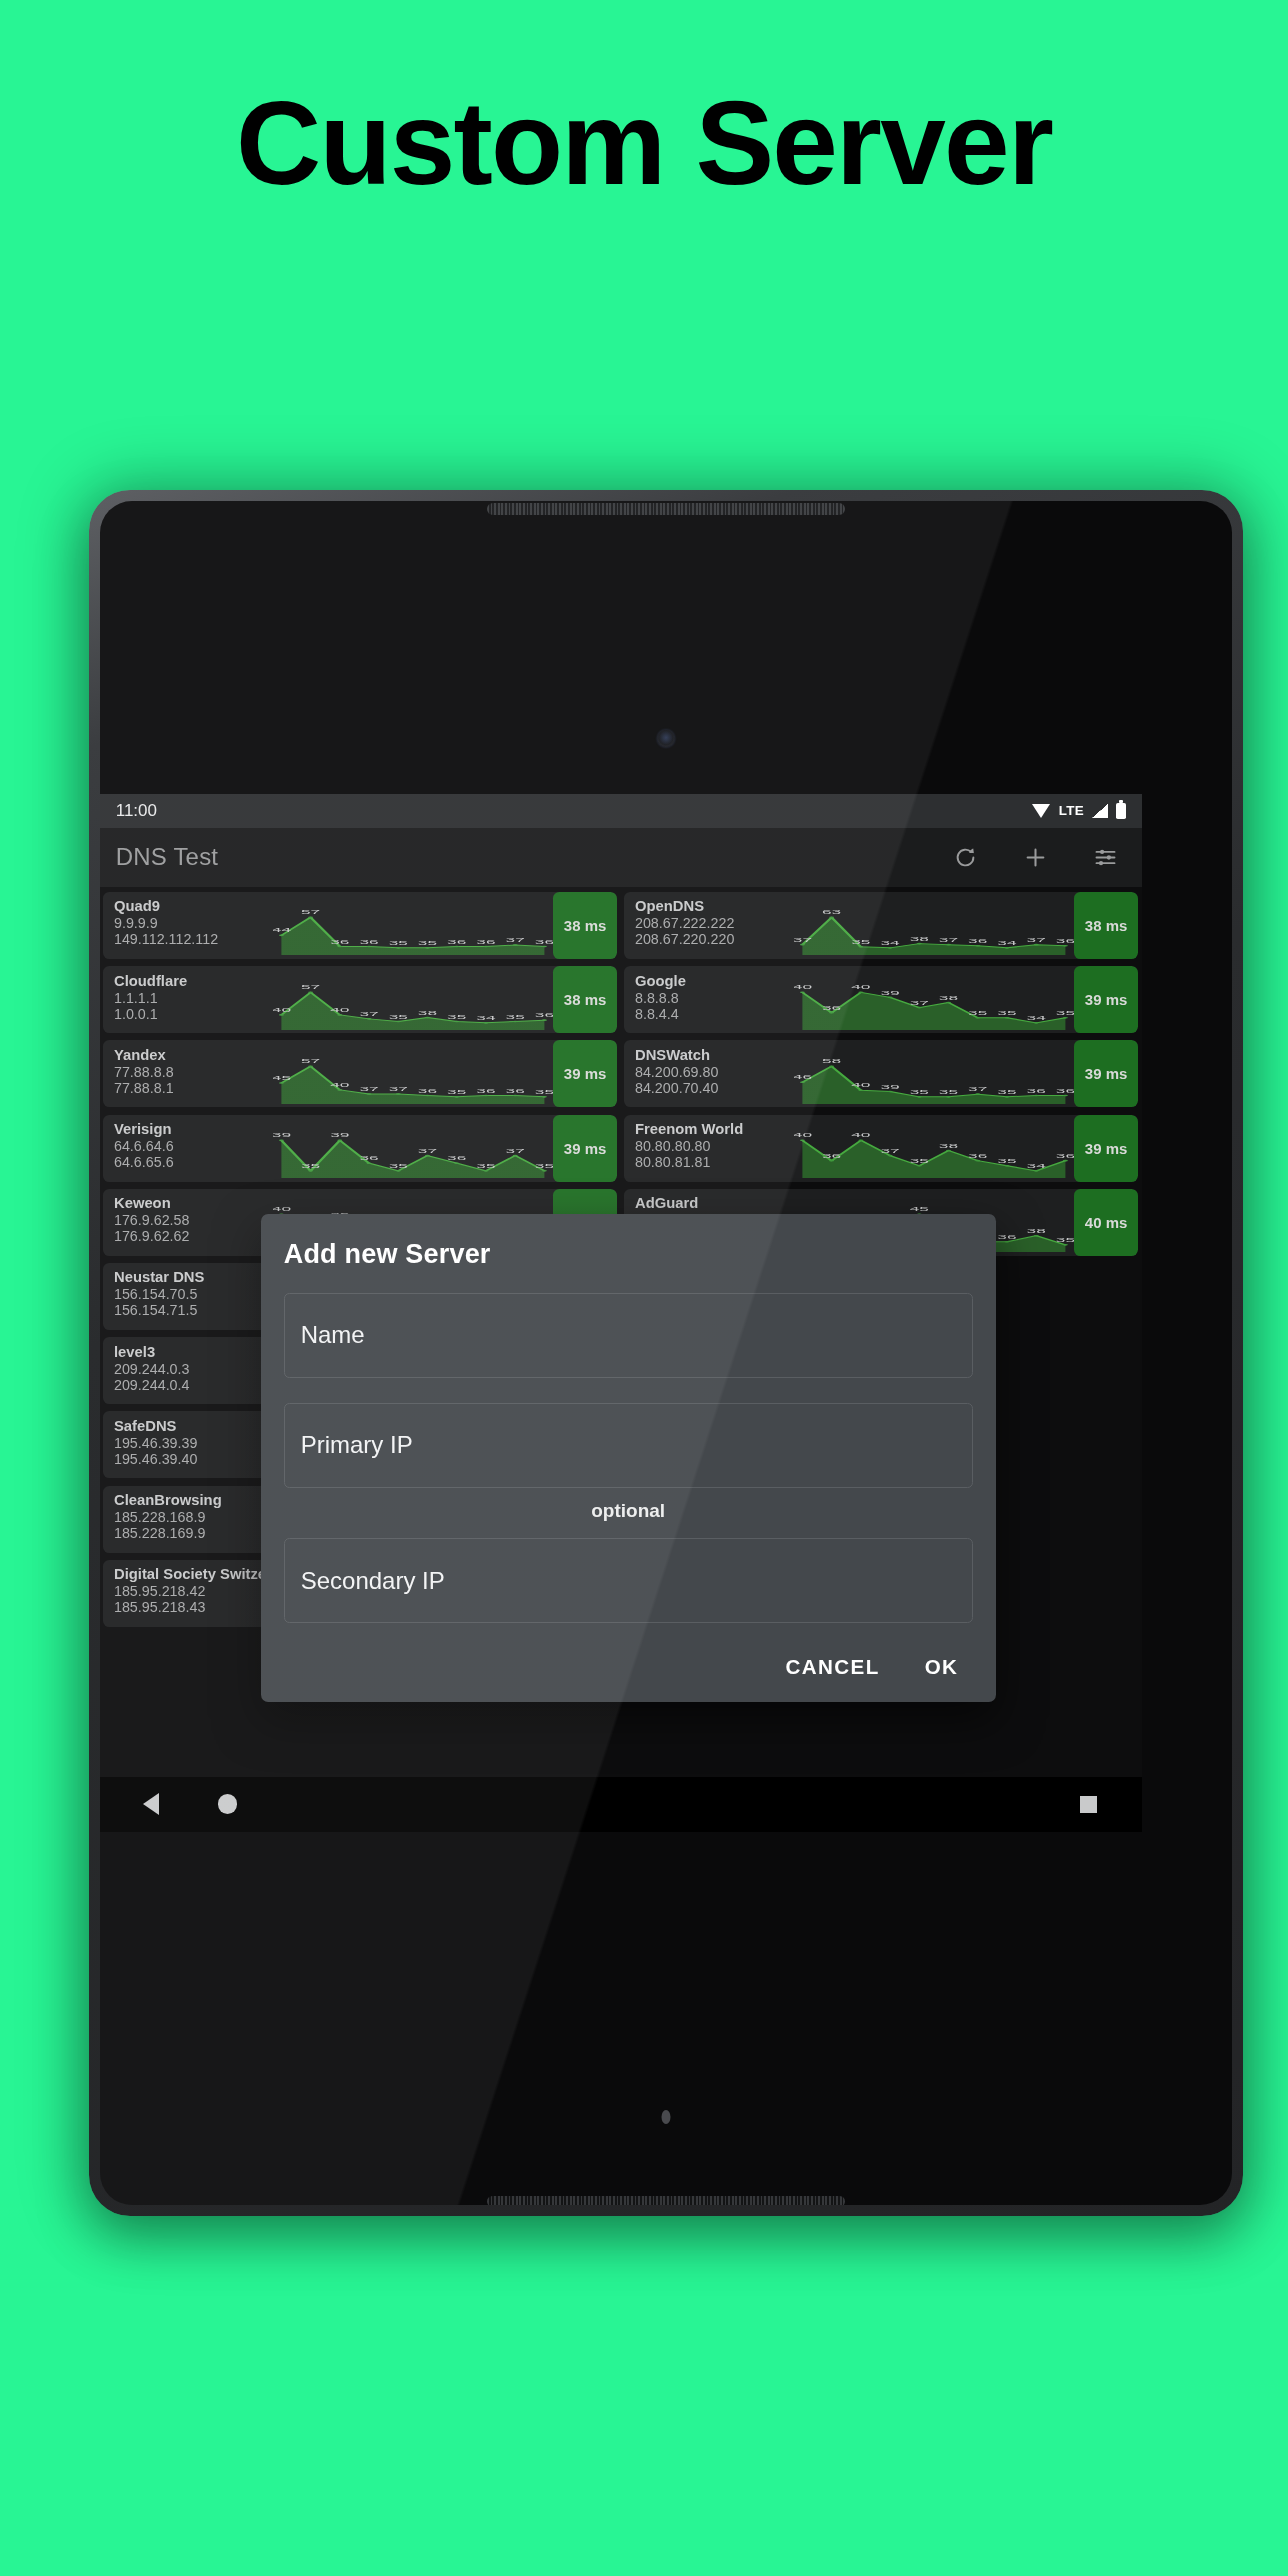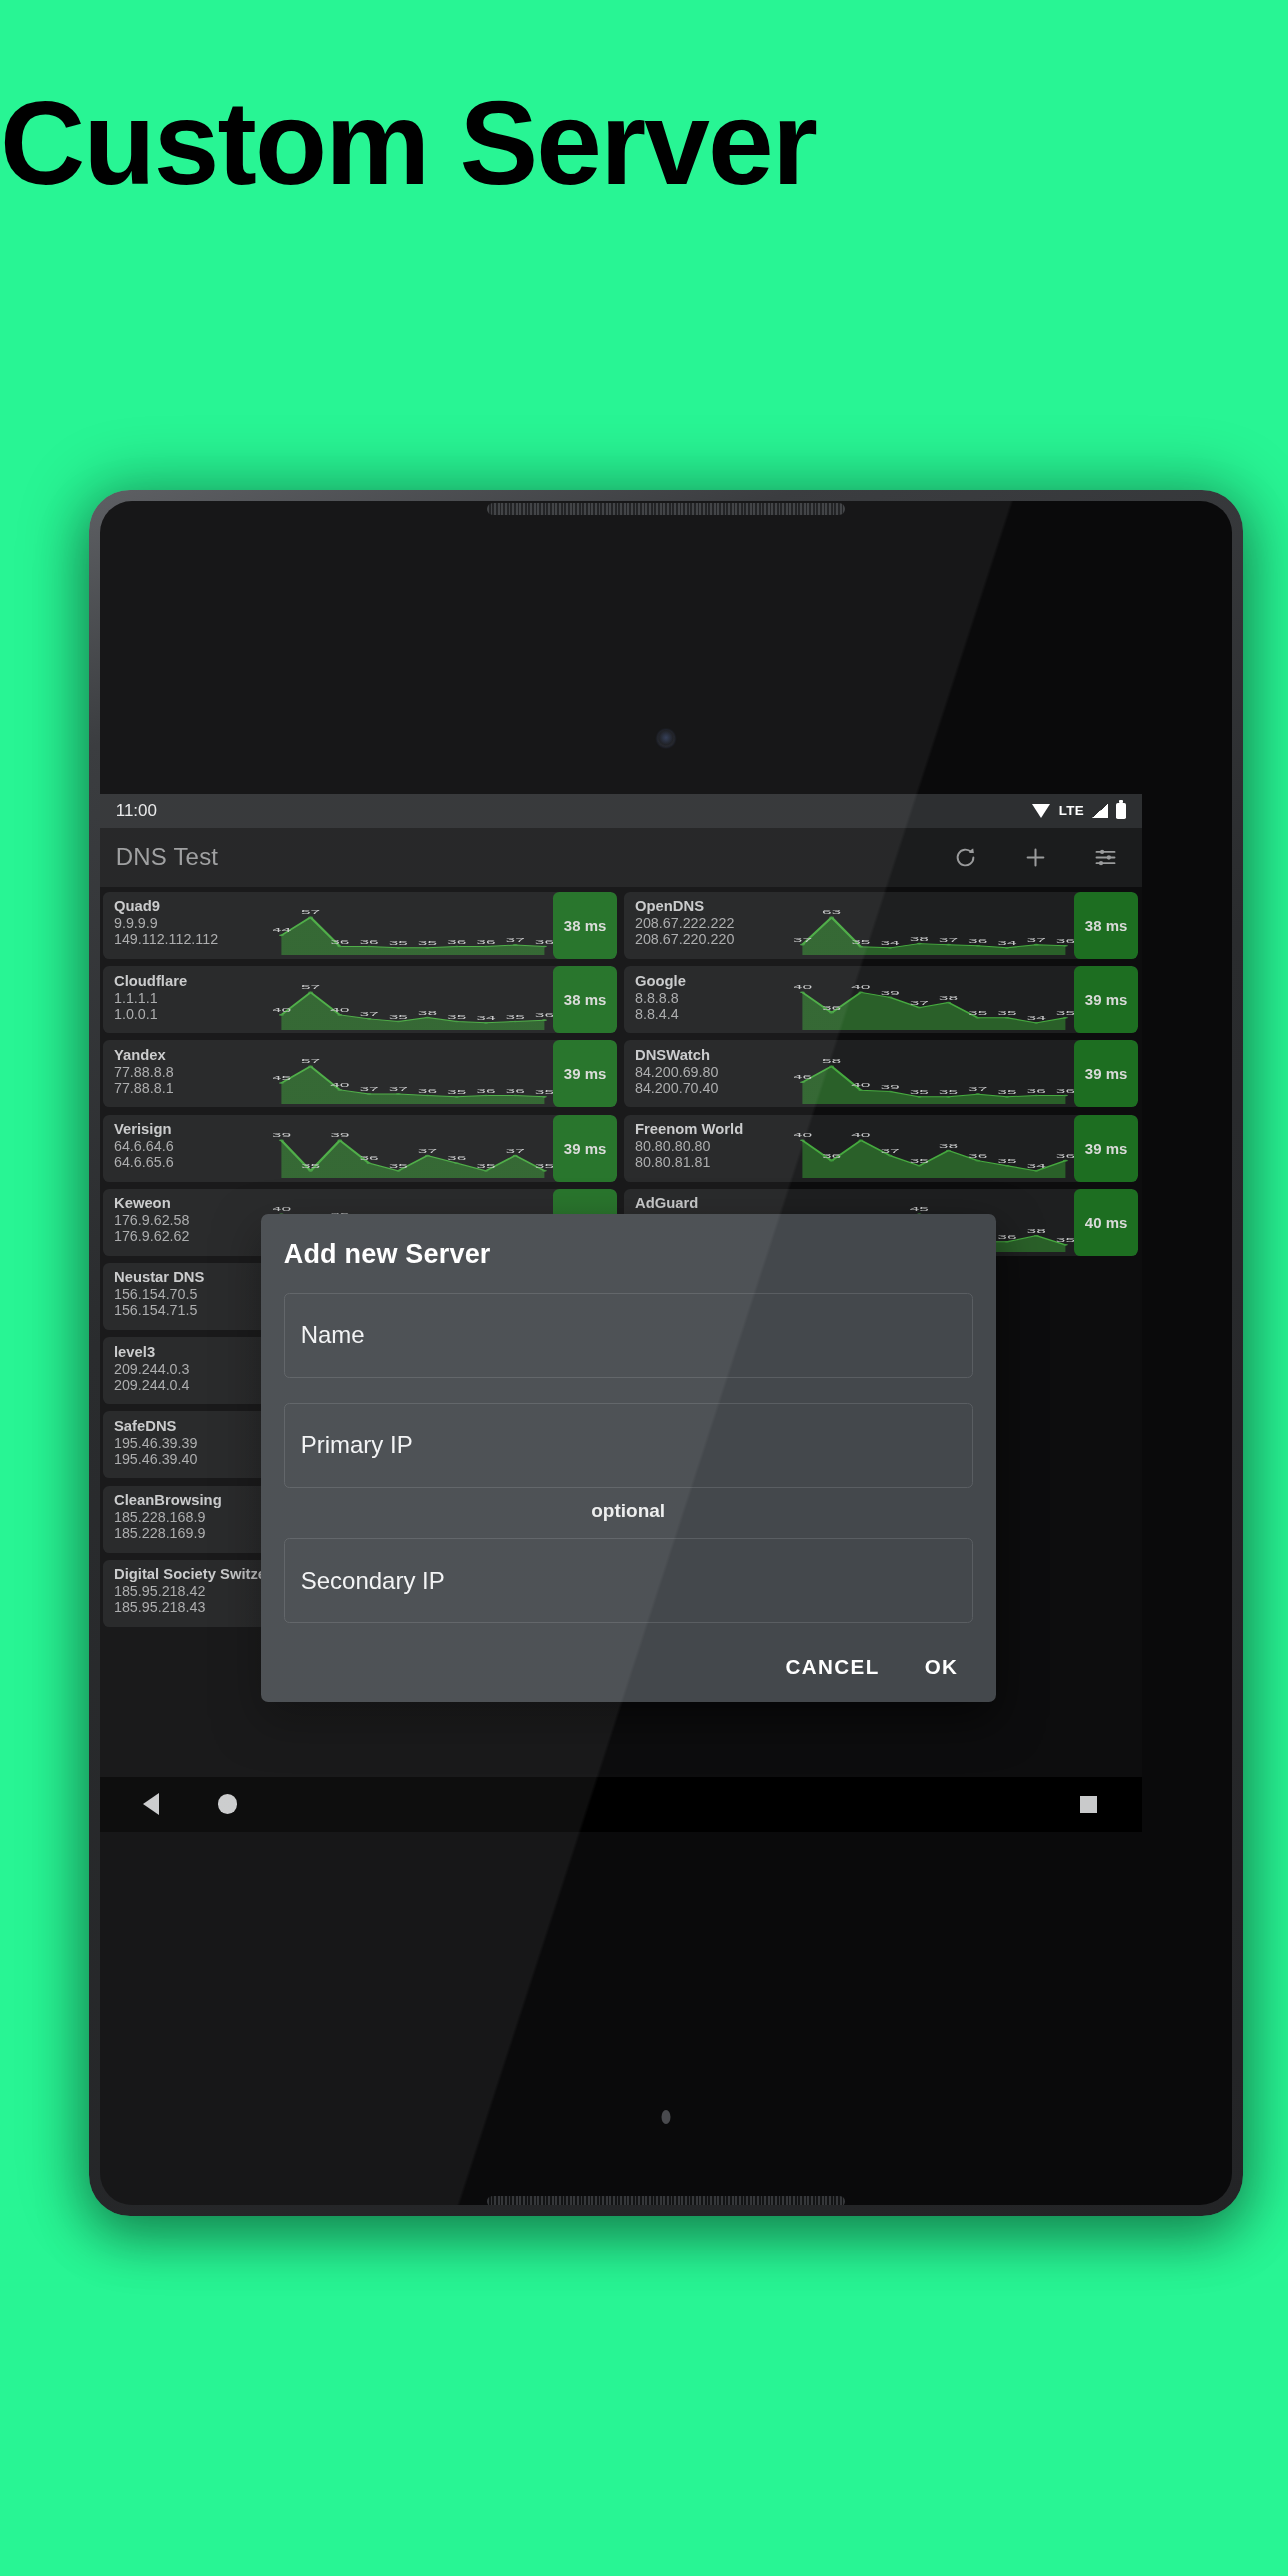--- a/index.html
+++ b/index.html
@@ -7,21 +7,21 @@
   body {
     font-family: "Liberation Sans", sans-serif;
     background: #28f594;
     overflow: hidden;
     position: relative;
   }
 
   
   #promo-title {
     position:absolute; top:85px; left:0; width:1288px;
-    text-align:left;
+    text-align:center;
     font-family:"Liberation Sans", sans-serif;
     font-weight:bold;
     font-size:118px;
     line-height:116px;
     letter-spacing:-1.8px;
     color:#000;
     white-space:nowrap;
   }
 
   

